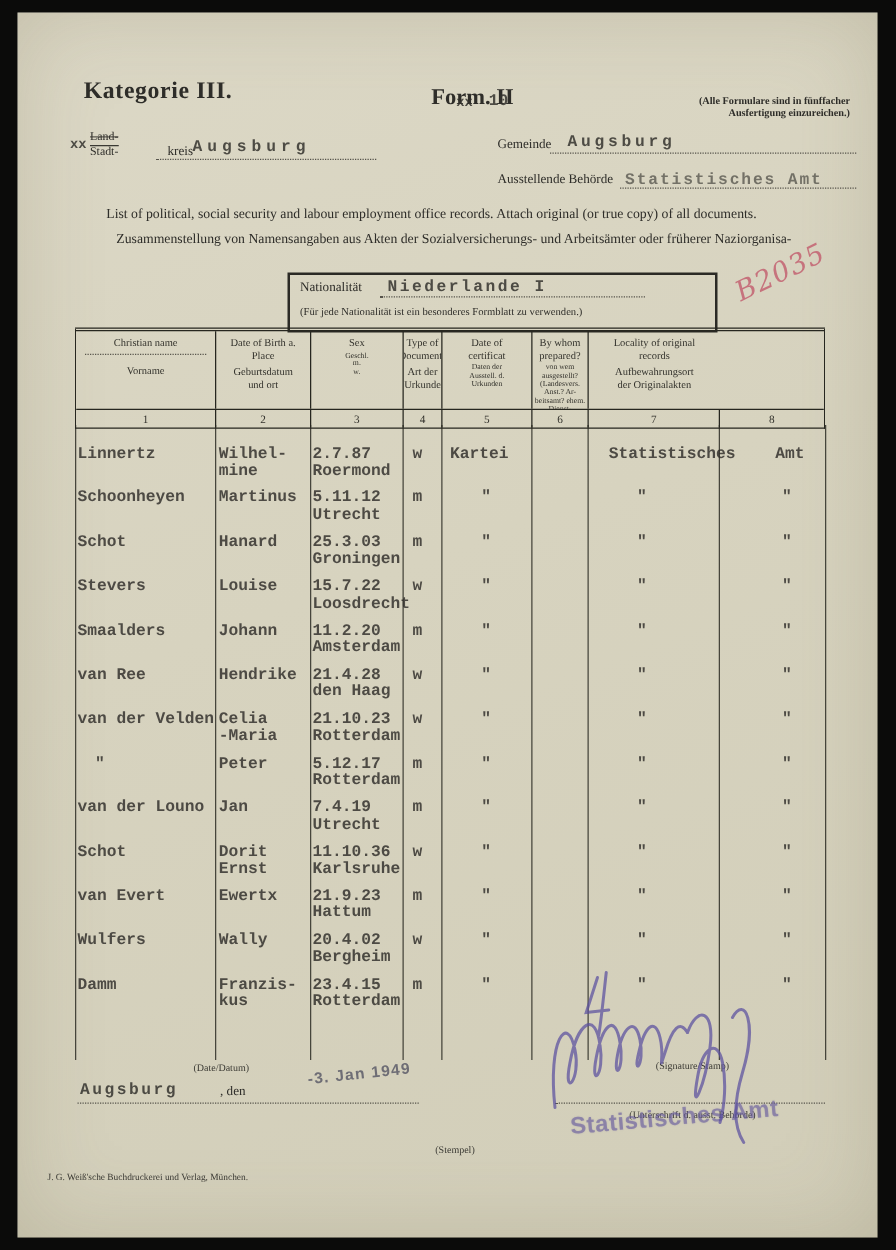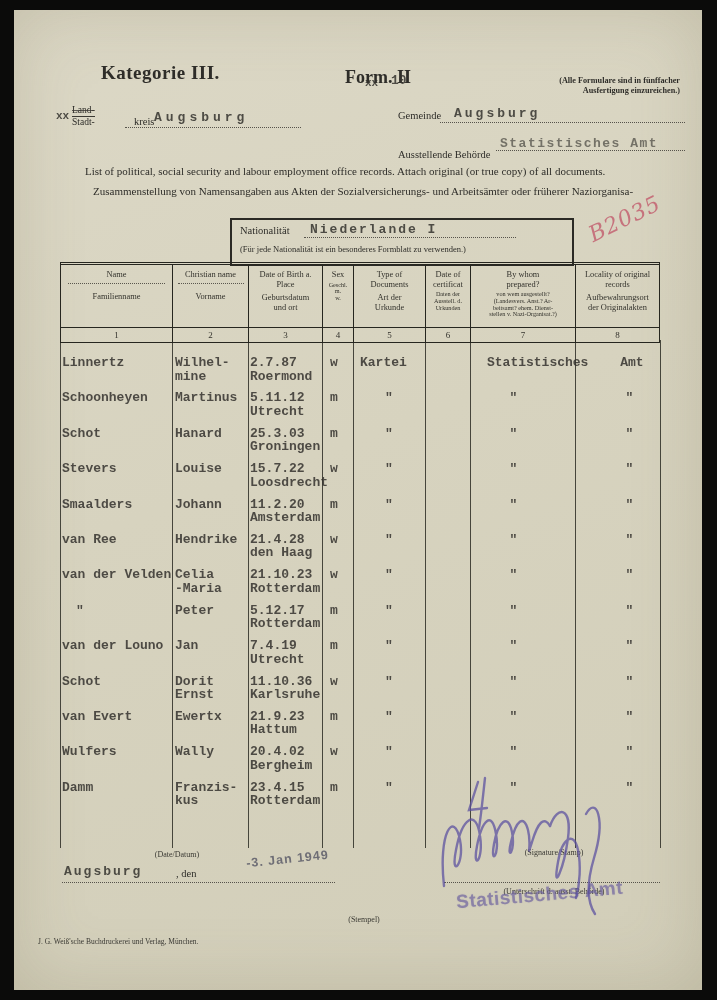--- a/index.html
+++ b/index.html
@@ -66,21 +66,21 @@
             color:rgba(104,92,158,.5);transform:rotate(-5deg);letter-spacing:.5px;white-space:nowrap;
             text-shadow:0 0 1px rgba(104,92,158,.35);}
   .small8{font-size:8px;text-align:center;color:#3a3933;}
   .imprint{font-size:7.5px;color:#3a3933;}
 </style>
 </head>
 <body>
 
 <div id="paper">
 
-  <div class="abs serif title" style="left:87px;top:52px;">Kategorie III.</div>
+  <div class="abs serif title" style="left:53px;top:52px;">Kategorie III.</div>
   <div class="abs serif formlbl" style="left:331px;top:57px;">Form. II</div>
   <div class="abs typed" style="left:351px;top:67px;font-size:11px;">xx</div>
   <div class="abs typed" style="left:377px;top:63px;">10</div>
   <div class="abs serif copies" style="left:460px;top:45px;width:206px;">
     <div>(Alle Formulare sind in fünffacher</div>
     <div>Ausfertigung einzureichen.)</div>
   </div>
 
   <div class="abs typed" style="left:42px;top:100px;font-size:11px;">xx</div>
   <div class="abs serif" style="left:58px;top:95px;font-size:9.5px;line-height:10px;">
@@ -88,49 +88,40 @@
     <div>Stadt-</div>
   </div>
   <div class="abs serif lbl" style="left:93px;top:106px;margin-left:27px;">kreis</div>
   <div class="abs dotline" style="left:111px;top:116px;width:176px;"></div>
   <div class="abs typed" style="left:140px;top:100px;letter-spacing:4px;">Augsburg</div>
 
   <div class="abs serif lbl" style="left:384px;top:100px;">Gemeinde</div>
   <div class="abs dotline" style="left:426px;top:111px;width:245px;"></div>
   <div class="abs typed" style="left:440px;top:96px;letter-spacing:3px;">Augsburg</div>
 
-  <div class="abs serif lbl" style="left:384px;top:128px;margin-top:11px;">Ausstellende Behörde</div>
+  <div class="abs serif lbl" style="left:384px;top:128px;">Ausstellende Behörde</div>
   <div class="abs dotline" style="left:482px;top:139px;width:189px;"></div>
   <div class="abs typed faint" style="left:486px;top:126px;letter-spacing:1.5px;">Statistisches Amt</div>
 
   <div class="abs serif para" style="left:71px;top:155px;width:575px;">List of political, social security and labour employment office records. Attach original (or true copy) of all documents.</div>
   <div class="abs serif para" style="left:79px;top:175px;width:580px;">
     <div>Zusammenstellung von Namensangaben aus Akten der Sozialversicherungs- und Arbeitsämter oder früherer Naziorganisa-</div>
   </div>
 
   <div class="abs natbox" style="left:216px;top:208px;padding-left:48px;">
     <div class="abs serif lbl" style="left:8px;top:5px;">Nationalität</div>
     <div class="abs dotline" style="left:72px;top:16px;width:212px;"></div>
     <div class="abs typed" style="left:78px;top:2px;letter-spacing:2px;">Niederlande I</div>
     <div class="abs serif natnote" style="left:8px;top:24px;">(Für jede Nationalität ist ein besonderes Formblatt zu verwenden.)</div>
   </div>
 
   <div class="abs redmark" style="left:572px;top:196px;">B2035</div>
 
   <div class="abs thead">
     <div class="hgrid hlabels">
-        <div class="hcell">
-          <div>
-            <div>Name</div>
-          </div>
-          <div class="dotsep"></div>
-          <div class="hde">
-            <div>Familienname</div>
-          </div>
-        </div>
         <div class="hcell">
           <div>
             <div>Christian name</div>
           </div>
           <div class="dotsep"></div>
           <div class="hde">
             <div>Vorname</div>
           </div>
         </div>
         <div class="hcell">

